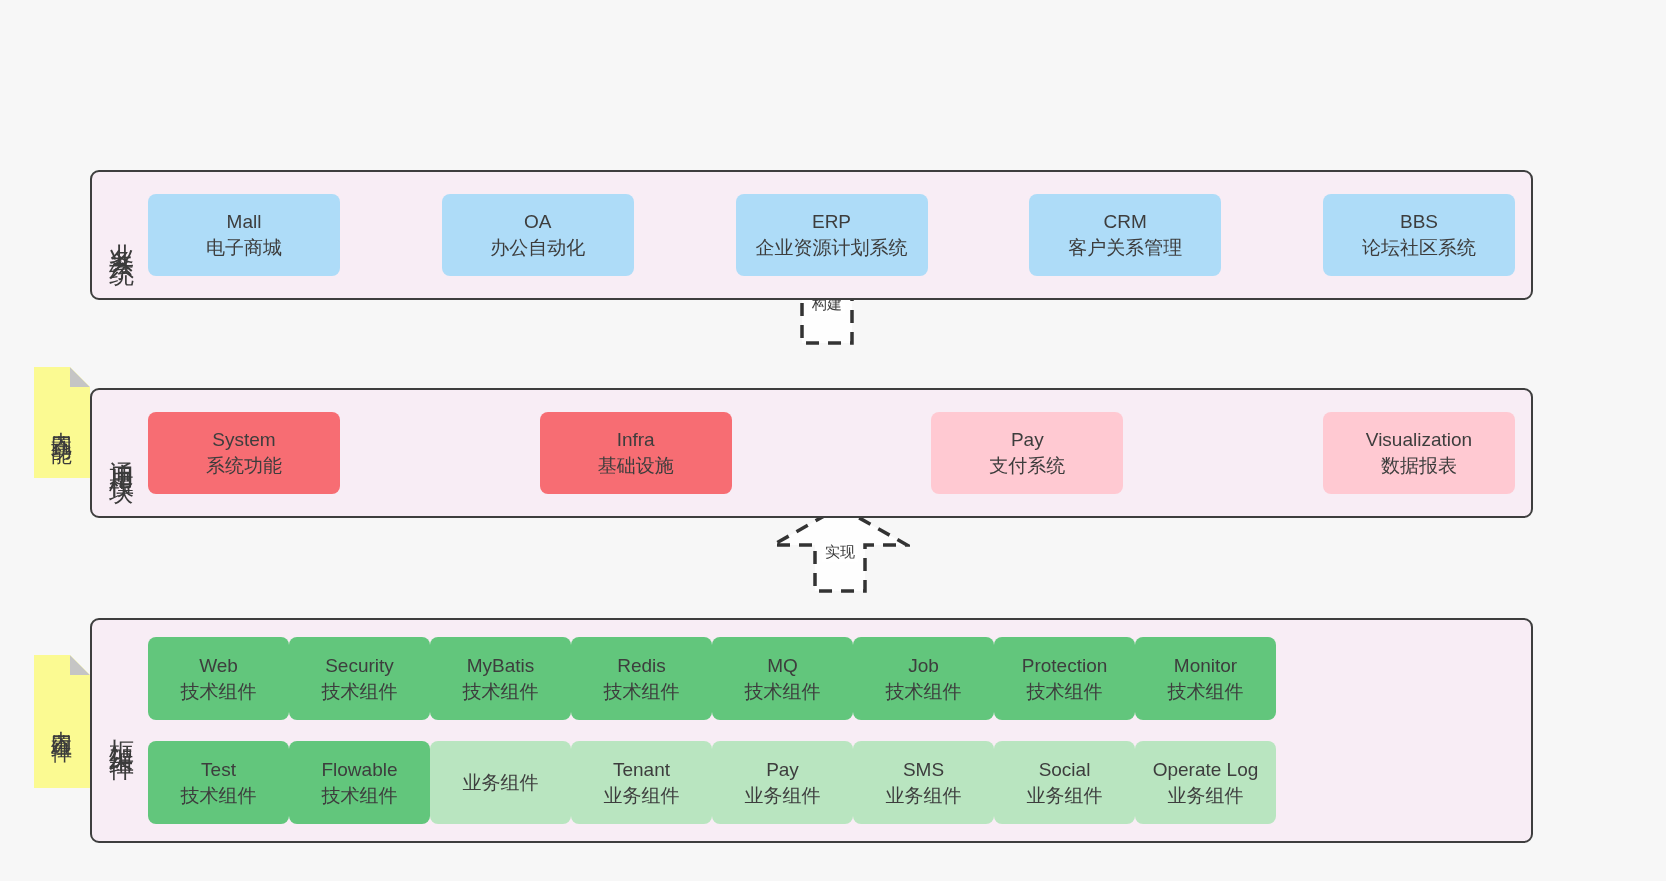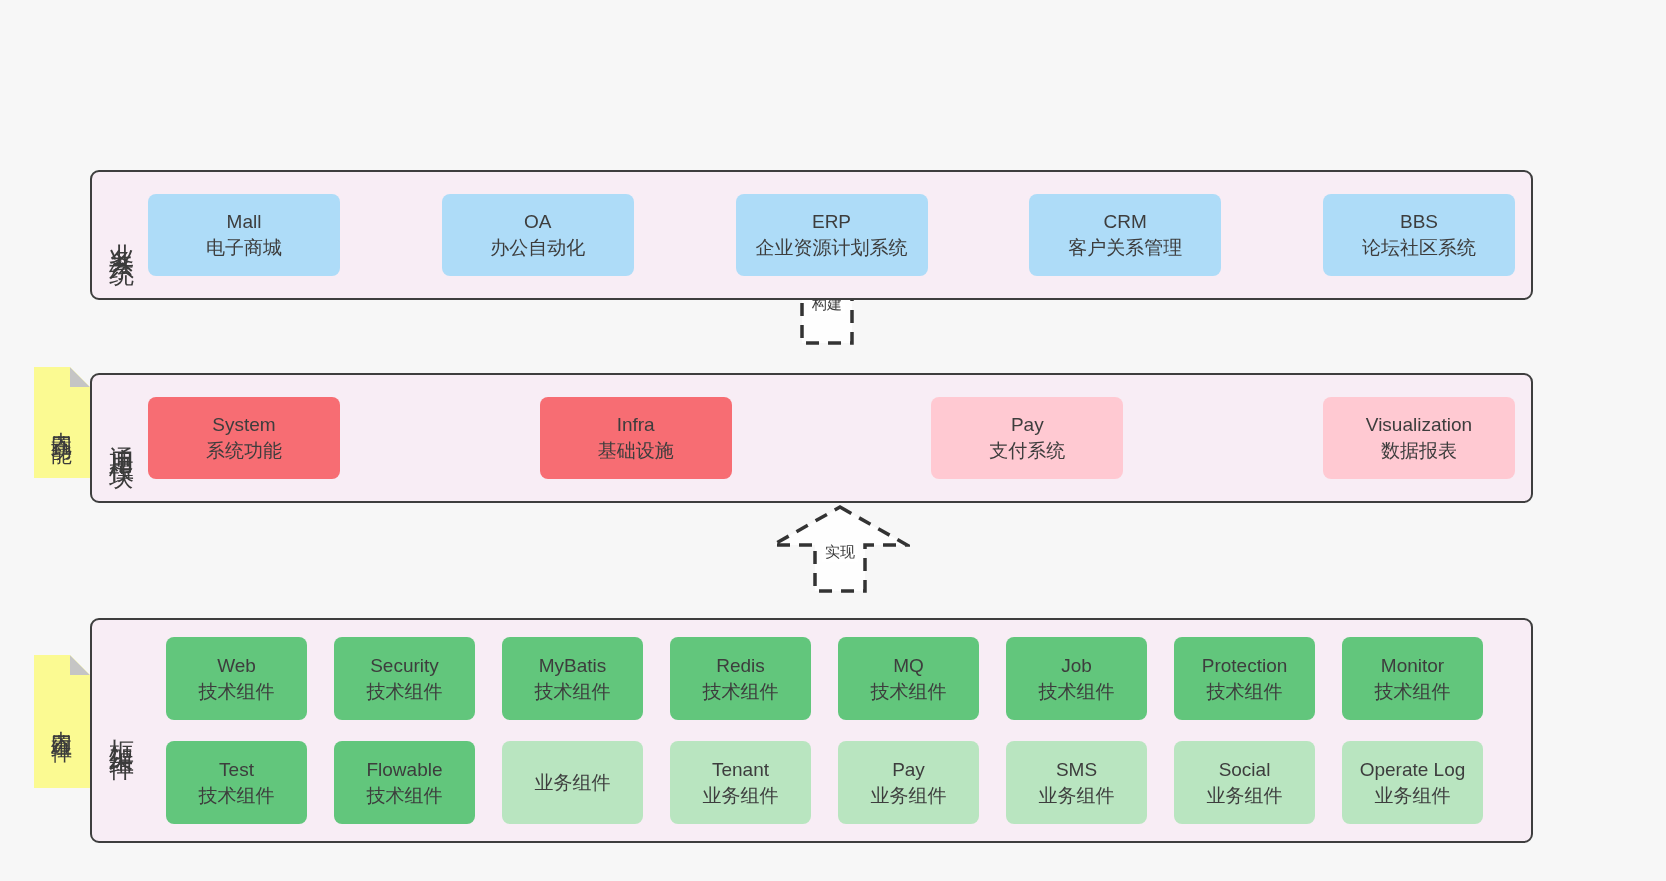--- a/index.html
+++ b/index.html
@@ -10,37 +10,37 @@
     color:var(--text,#3d3d3d);
   }
   
   .layer{
     position:absolute;left:90px;width:1443px;box-sizing:border-box;
     background:var(--layer-bg,#f8edf5);
     border:2px solid var(--layer-border,#3e3e3e);
     border-radius:9px;z-index:1;
   }
   .layer-1{top:123px;height:130px;margin-top:47px;}
-  .layer-2{top:373px;height:130px;}
+  .layer-2{top:388px;height:130px;}
   .layer-3{top:618px;height:225px;}
   .side-label{
     position:absolute;left:17px;top:50%;transform:translateY(-50%);
     writing-mode:vertical-rl;text-orientation:upright;
     font-size:25px;letter-spacing:6px;line-height:1;color:#3b3b3b;
     white-space:nowrap;
   }
   .boxes{
     position:absolute;left:56px;right:16px;top:0;bottom:0;
     display:flex;align-items:center;justify-content:space-between;
   }
   .boxes-stack{
     position:absolute;left:56px;right:30px;top:0;bottom:0;
     display:flex;flex-direction:column;justify-content:center;gap:21px;
   }
-  .boxes-row{display:flex;justify-content:center;gap:27px;}
+  .boxes-row{display:flex;justify-content:flex-start;}
   
   .box{
     box-sizing:border-box;border-radius:8px;padding:4px 5px;
     display:flex;flex-direction:column;align-items:center;justify-content:center;
     text-align:center;font-size:19px;line-height:26px;color:var(--text,#3d3d3d);
   }
   .layer-1 .box,.layer-2 .box{width:192px;height:82px;}
   .layer-3 .box{width:141px;height:83px;}
   .box.blue{background:var(--blue,#aedcf8);}
   .box.red{background:var(--red,#f76d73);}

